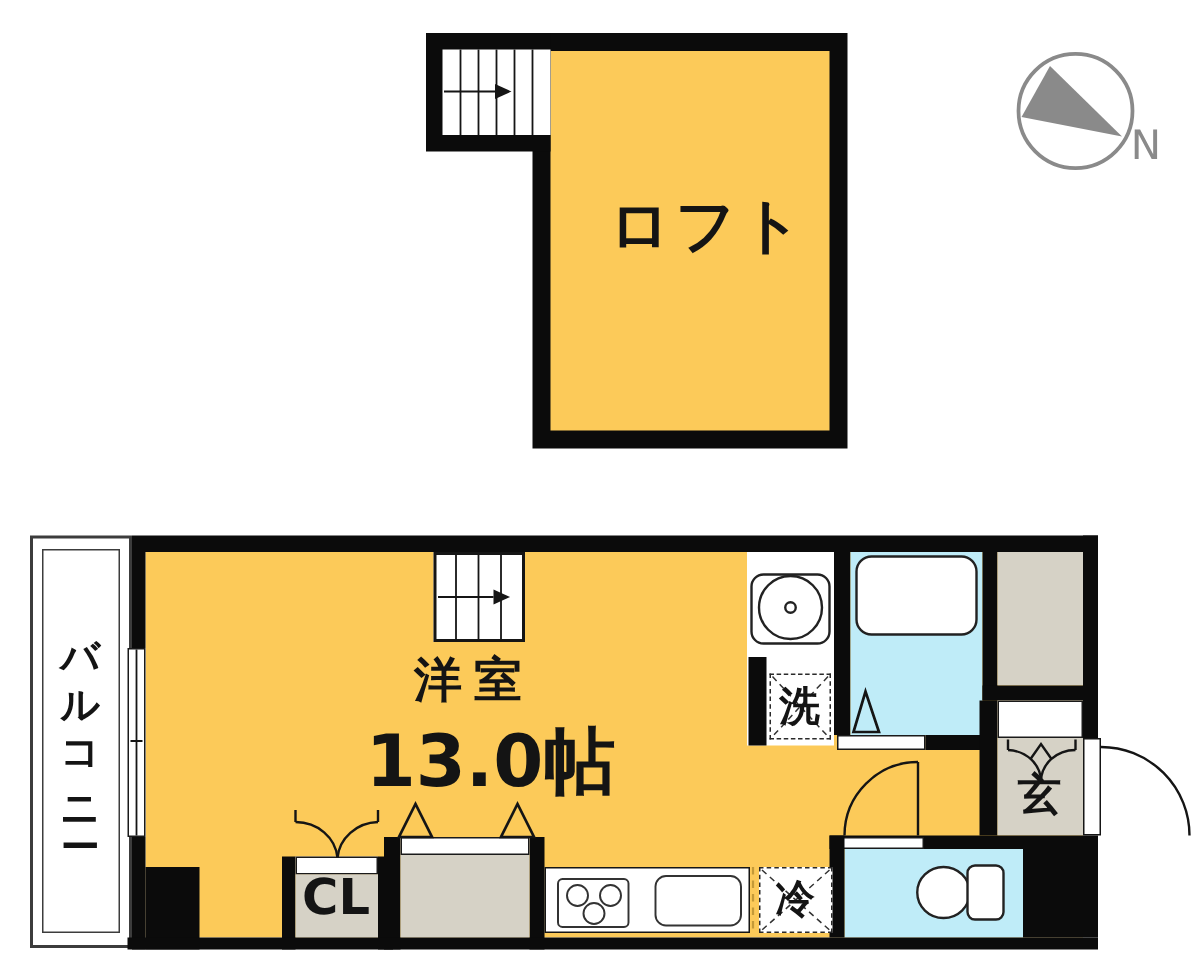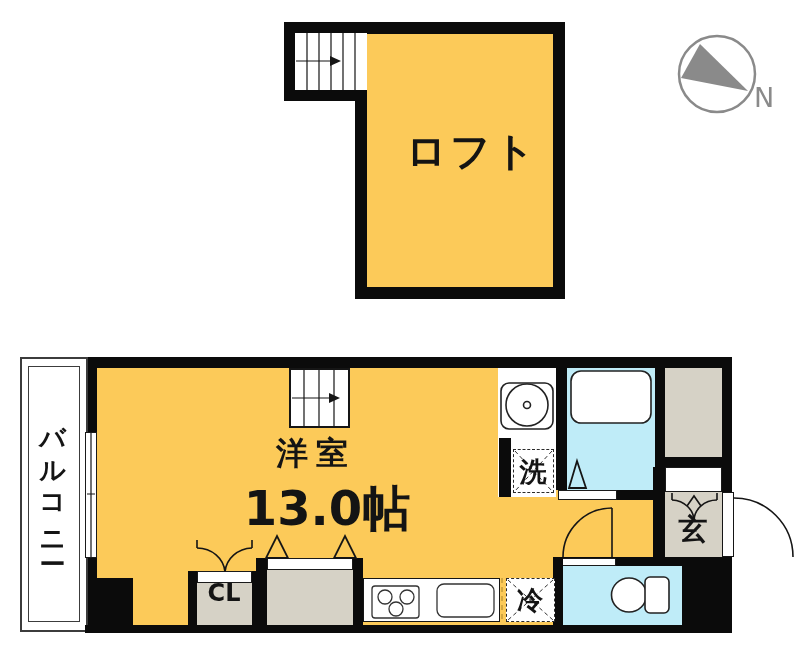--- a/index.html
+++ b/index.html
@@ -148,18 +148,18 @@
     </g>
     <path class="dash" d="M515,451L552,491 M552,451L515,491"></path>
     <path class="dash" d="M508,580L553,620 M553,580L508,620"></path>
     <path class="dashy" d="M502,578V622"></path>
   </svg>
 
   <div class="lbl" style="left:379px;top:131px;width:186px;font-size:40px;letter-spacing:3px;">ロフト</div>
   <div class="lbl" style="left:216px;top:437px;width:200px;font-size:32px;letter-spacing:8px;">洋室</div>
   <div class="lbl" style="left:227px;top:484px;width:200px;font-size:48px;">13.0帖</div>
   <div class="lbl vert" style="left:40px;top:408px;font-size:26px;letter-spacing:6px;">バルコニー</div>
-  <div class="lbl" style="left:196px;top:581px;width:56px;font-size:24px;">CL</div>
+  <div class="lbl" style="left:196px;top:581px;width:56px;font-size:33px;">CL</div>
   <div class="lbl" style="left:676px;top:515px;width:34px;font-size:29px;">玄</div>
   <div class="lbl" style="left:519px;top:458px;width:28px;font-size:27px;">洗</div>
   <div class="lbl" style="left:516px;top:587px;width:28px;font-size:26px;">冷</div>
   <div class="lbl" style="left:750px;top:84px;width:28px;font-size:27px;font-weight:400;color:var(--compass,#8a8a8a);">N</div>
 </div>
 
 </body></html>

